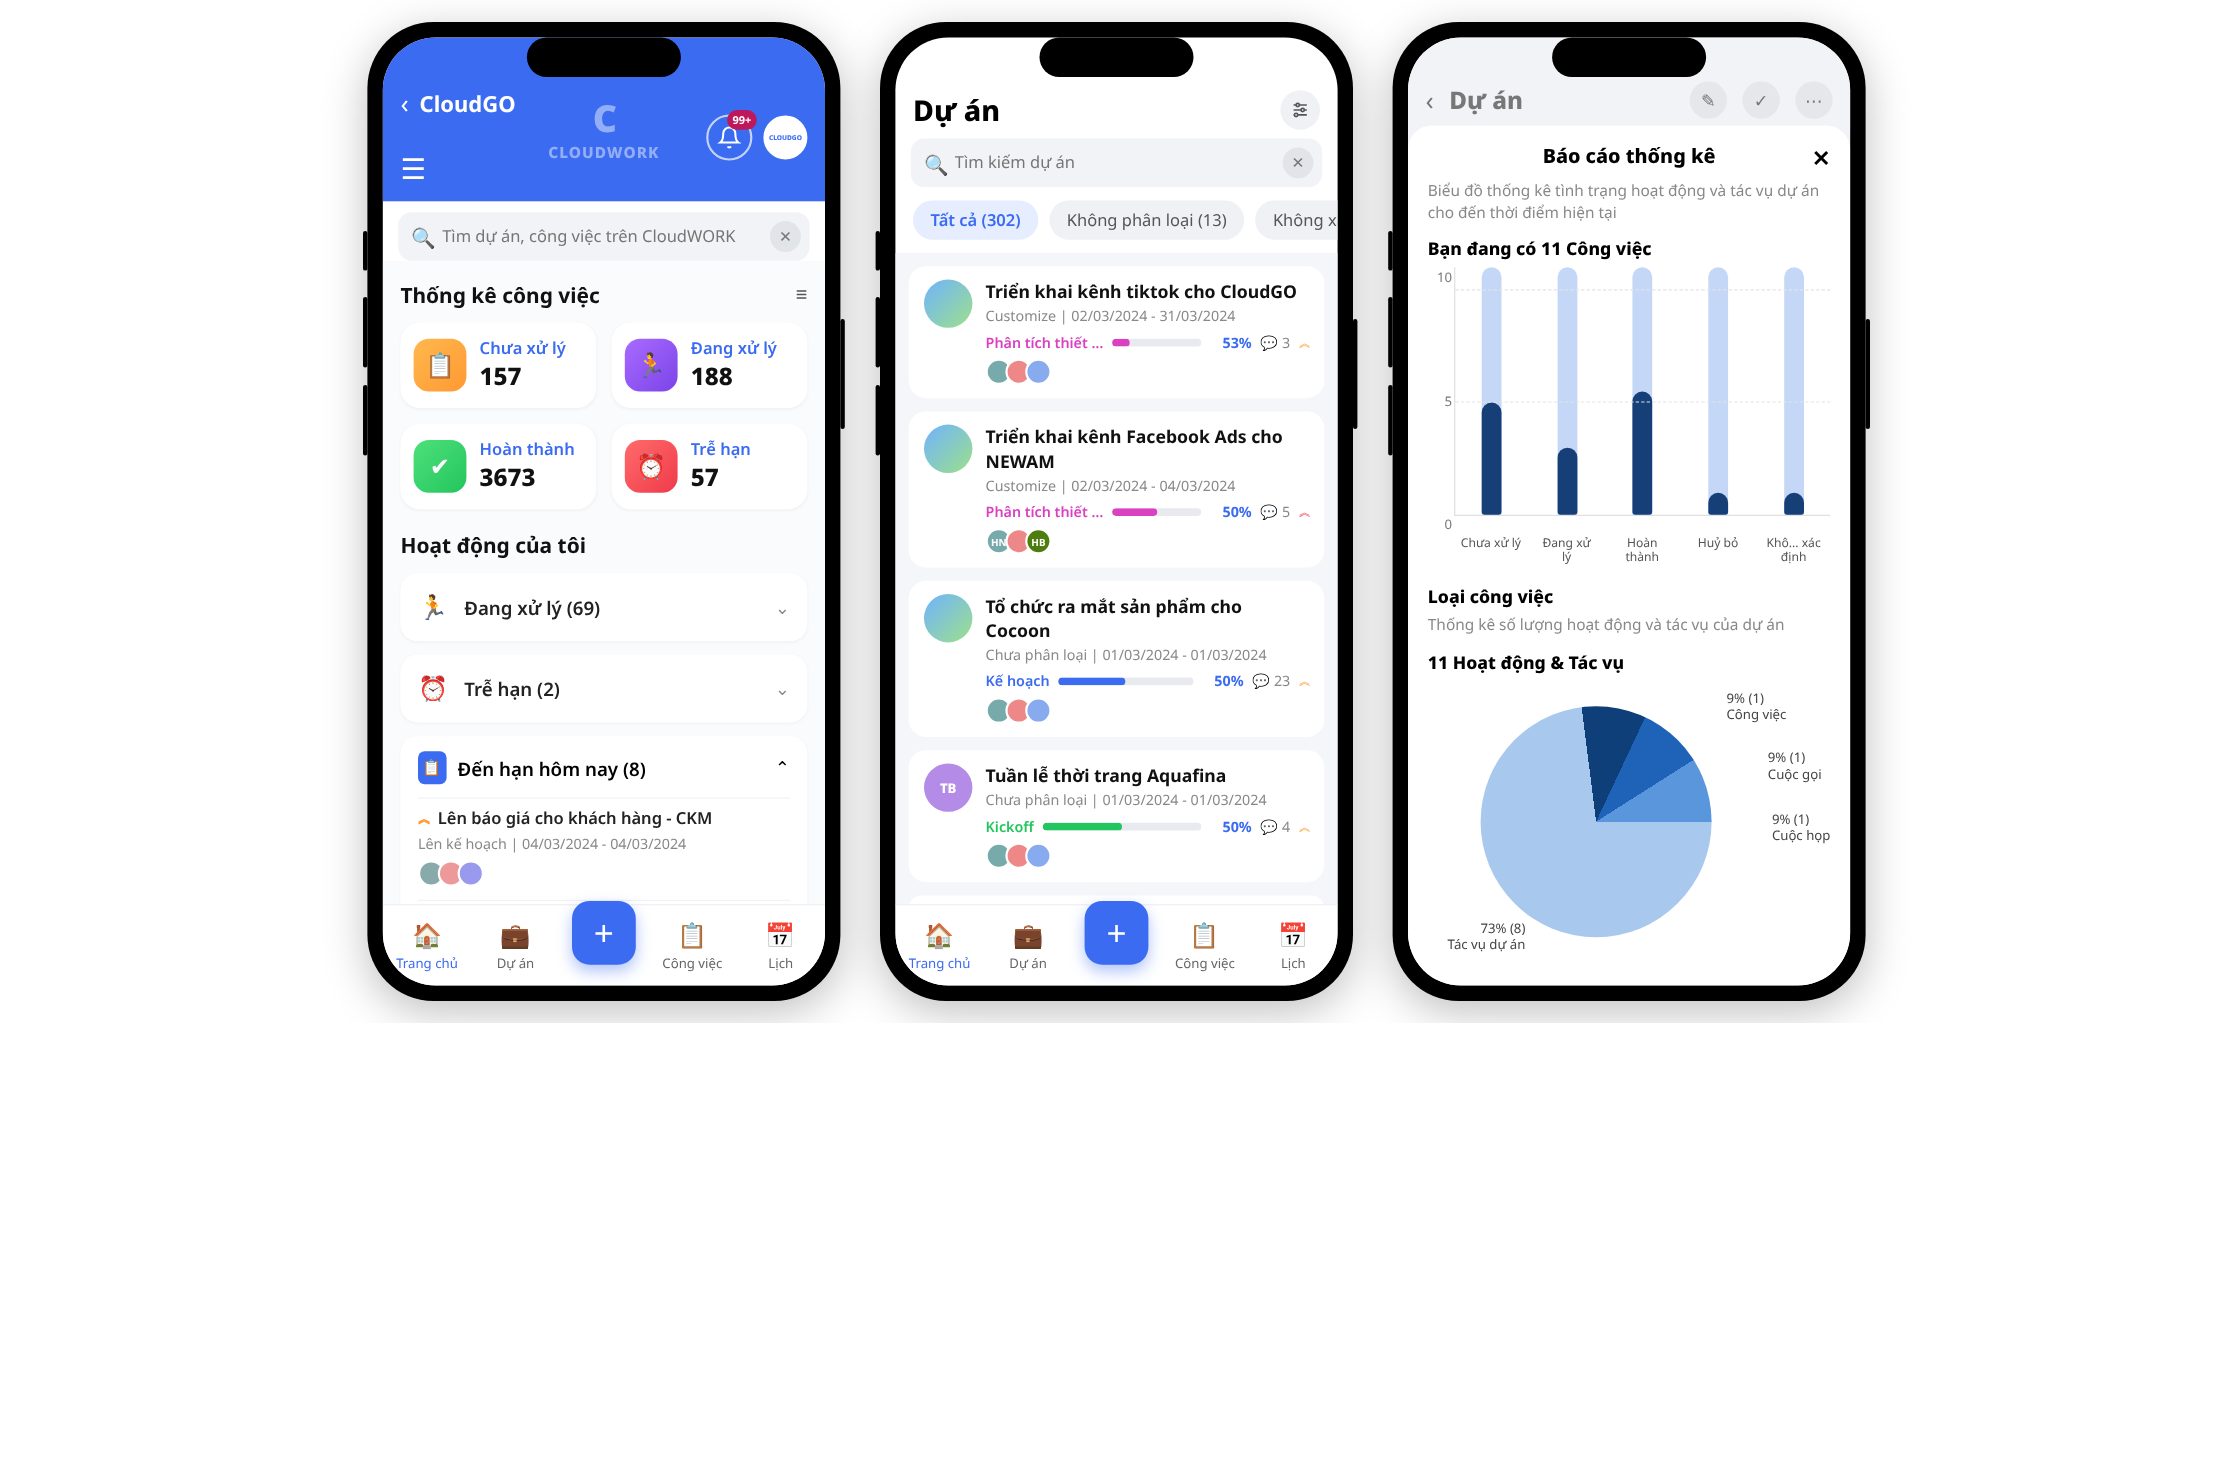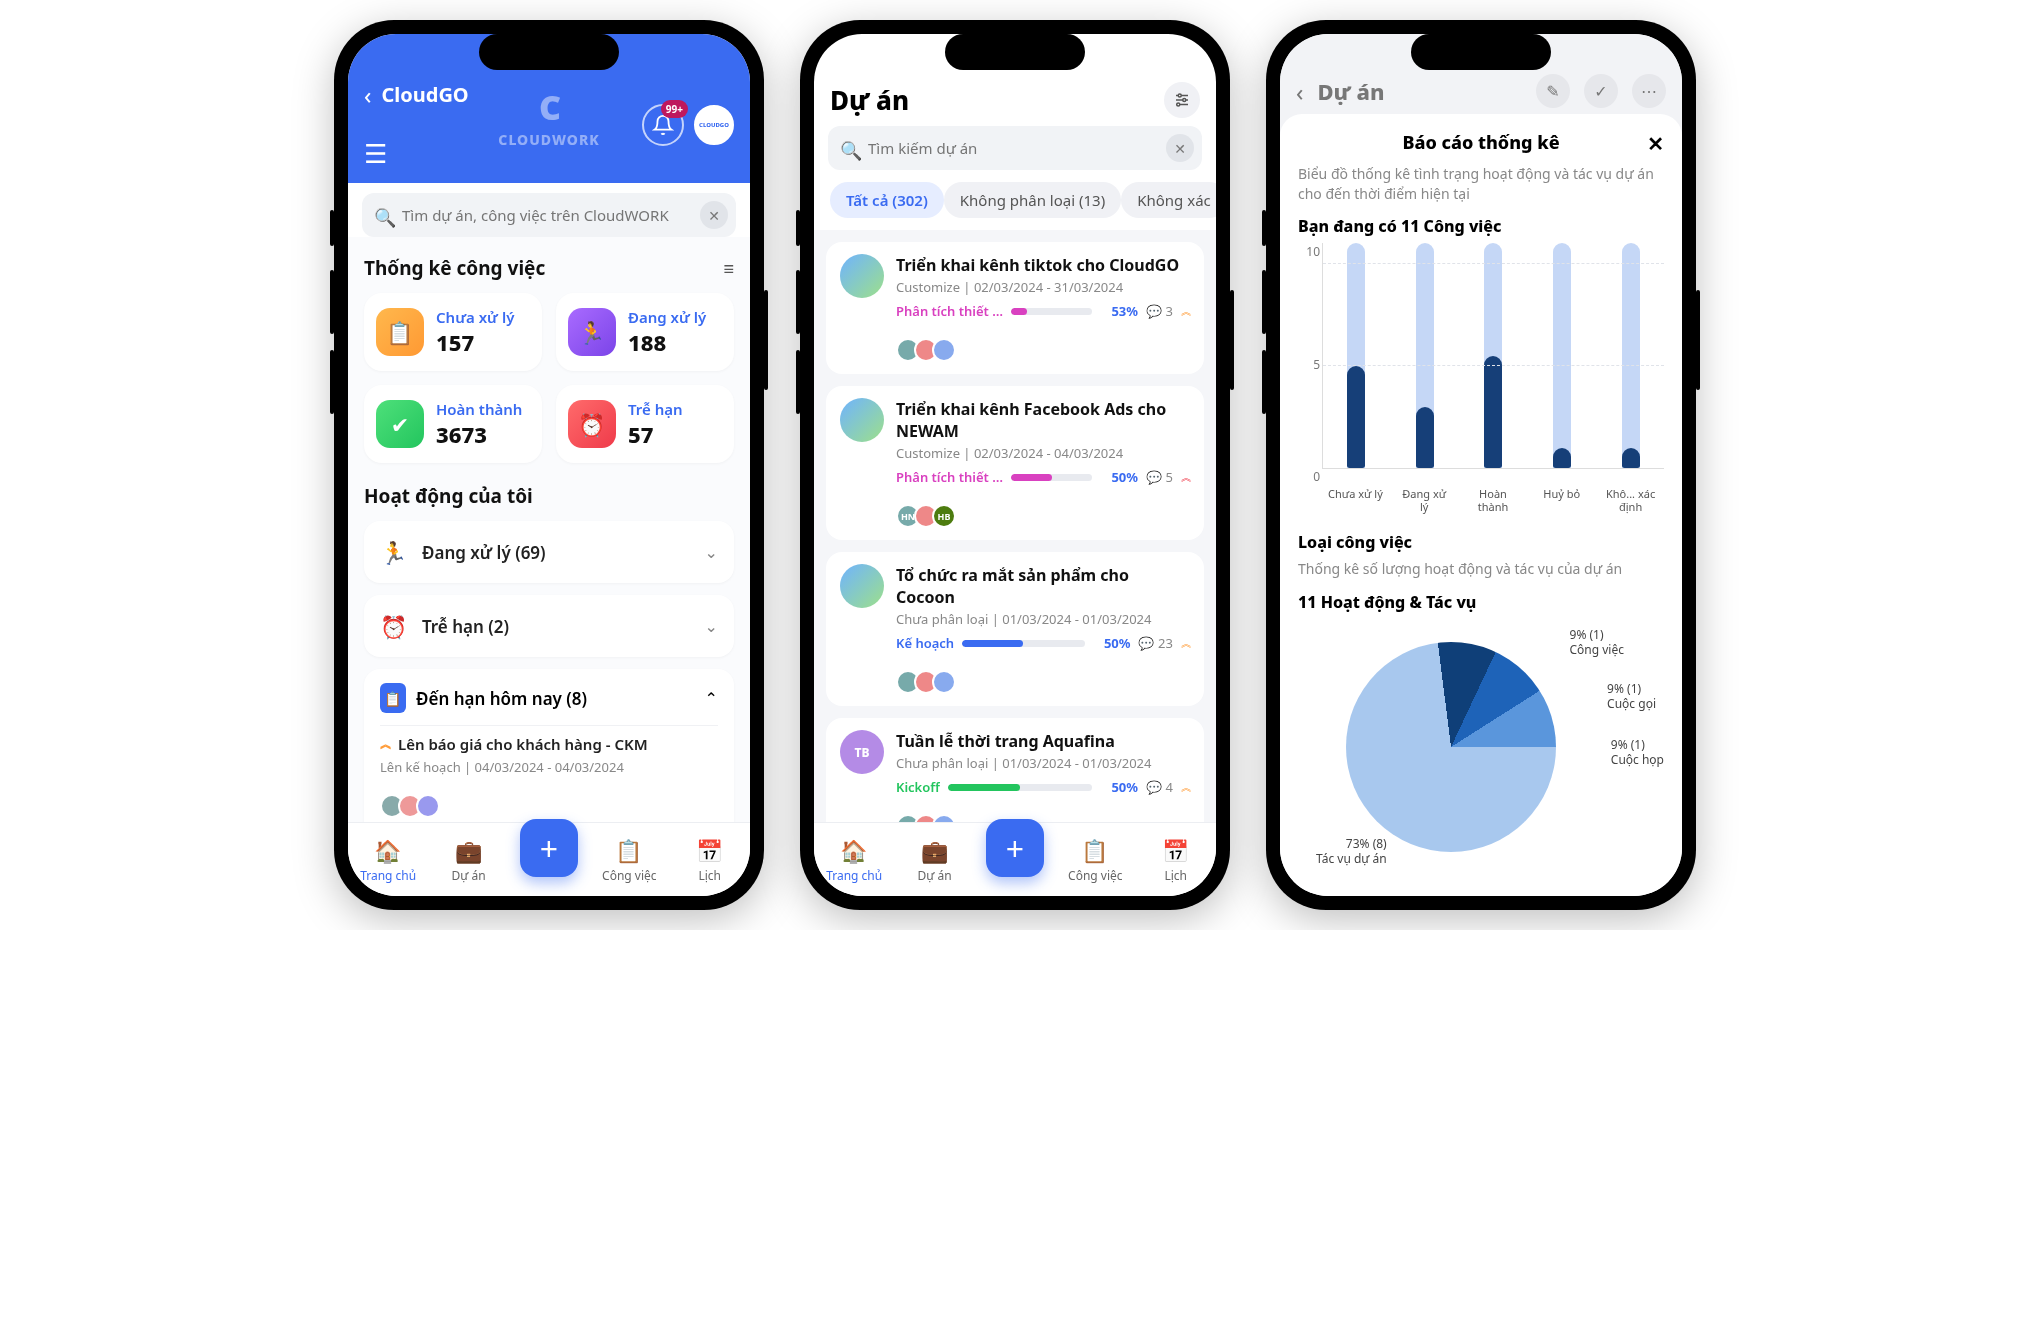--- a/index.html
+++ b/index.html
@@ -51,36 +51,36 @@
 
   .due-block{ background:#fff; border-radius:16px; padding:14px 16px; box-shadow:0 1px 3px rgba(0,0,0,.04);}
   .due-head{ display:flex; align-items:center; gap:10px; margin-bottom:12px;}
   .due-head .ic3{ width:26px; height:30px; background:#3a6bf1; border-radius:6px; display:flex; align-items:center; justify-content:center; color:#fff; font-size:14px;}
   .due-head .t{ flex:1; font-size:17px; font-weight:600;}
   .task-row{ padding:8px 0 12px; border-top:1px solid #f0f1f4;}
   .task-row:first-of-type{ border-top:none;}
   .task-row .r1{ display:flex; gap:8px; align-items:center; font-size:15px; font-weight:600; color:#222;}
   .task-row .chevs{ color:#ff9933; font-size:12px; letter-spacing:-2px;}
   .task-row .r2{ font-size:13px; color:#888; margin-top:4px;}
-  .avstack{ display:flex; margin-top:18px;}
+  .avstack{ display:flex; margin-top:6px;}
   .av{ width:24px; height:24px; border-radius:50%; border:2px solid #fff; margin-left:-6px; font-size:9px; font-weight:700; color:#fff; display:flex; align-items:center; justify-content:center;}
   .av:first-child{ margin-left:0;}
 
   
   .tabbar{ height:74px; background:#fff; border-top:1px solid #eceef2; display:flex; align-items:center; justify-content:space-around; position:relative;}
   .tab{ display:flex; flex-direction:column; align-items:center; gap:2px; font-size:12px; color:#666; width:60px;}
   .tab.active{ color:#3a6bf1;}
   .tab .ti{ font-size:22px;}
   .fab{ position:absolute; left:50%; top:-4px; transform:translateX(-50%); width:58px; height:58px; border-radius:16px; background:#3a6bf1; color:#fff; font-size:32px; display:flex; align-items:center; justify-content:center; box-shadow:0 6px 14px rgba(58,107,241,.4);}
 
   
   .hdr2{ padding:48px 16px 8px; display:flex; justify-content:space-between; align-items:center;}
   .hdr2 .t{ font-size:26px; font-weight:800;}
   .filter-btn{ width:36px; height:36px; border-radius:50%; background:#f0f1f5; display:flex; align-items:center; justify-content:center; color:#555; font-size:16px;}
-  .chips{ display:flex; padding:0 16px 12px; overflow:hidden;}
+  .chips{ display:flex; gap:10px; padding:0 16px 12px; overflow:hidden;}
   .chip{ padding:8px 16px; border-radius:20px; background:#f0f1f5; font-size:15px; color:#555; white-space:nowrap;}
   .chip.active{ background:#e6edff; color:#3a6bf1; font-weight:600;}
   .plist{ flex:1; overflow:hidden; background:#f5f6f9; padding:12px 12px 0;}
   .pcard{ background:#fff; border-radius:16px; padding:12px 14px; margin-bottom:12px; display:flex; gap:12px;}
   .pava{ width:44px; height:44px; border-radius:50%; background:linear-gradient(135deg,#6fb3ff,#9de08a); flex-shrink:0; font-size:12px; font-weight:800; color:#fff; display:flex; align-items:center; justify-content:center;}
   .pbody{ flex:1; min-width:0;}
   .pbody .pt{ font-size:16px; font-weight:700; color:#111;}
   .pbody .ps{ font-size:13px; color:#888; margin-top:2px;}
   .prow{ display:flex; align-items:center; gap:8px; margin-top:6px; font-size:13px;}
   .stage{ font-weight:600; max-width:110px; white-space:nowrap; overflow:hidden; text-overflow:ellipsis;}

